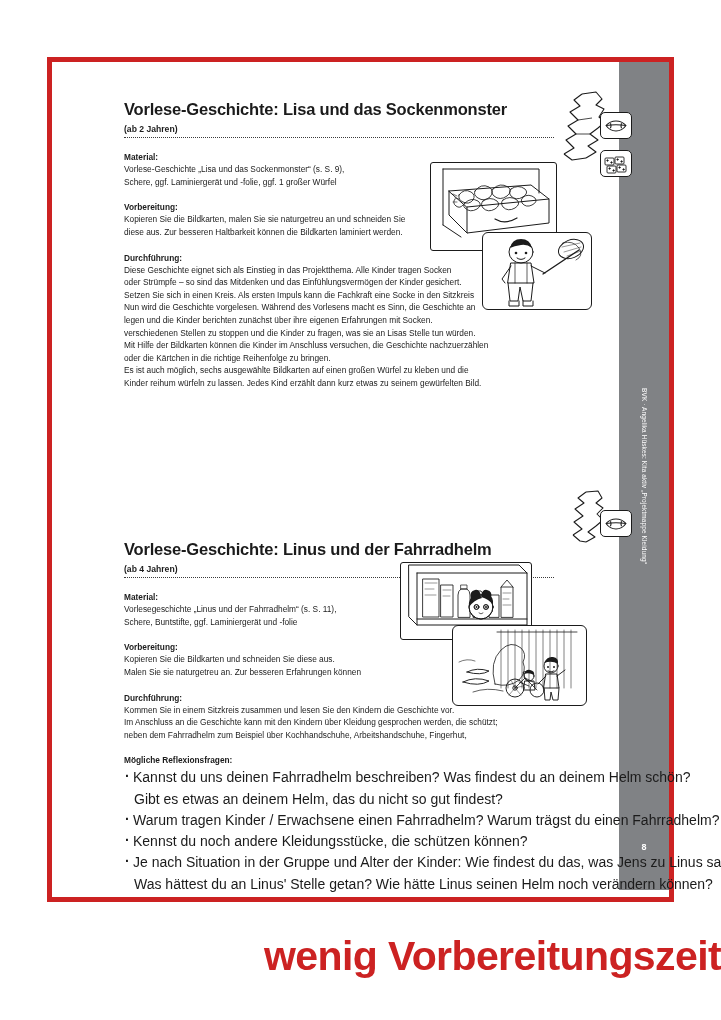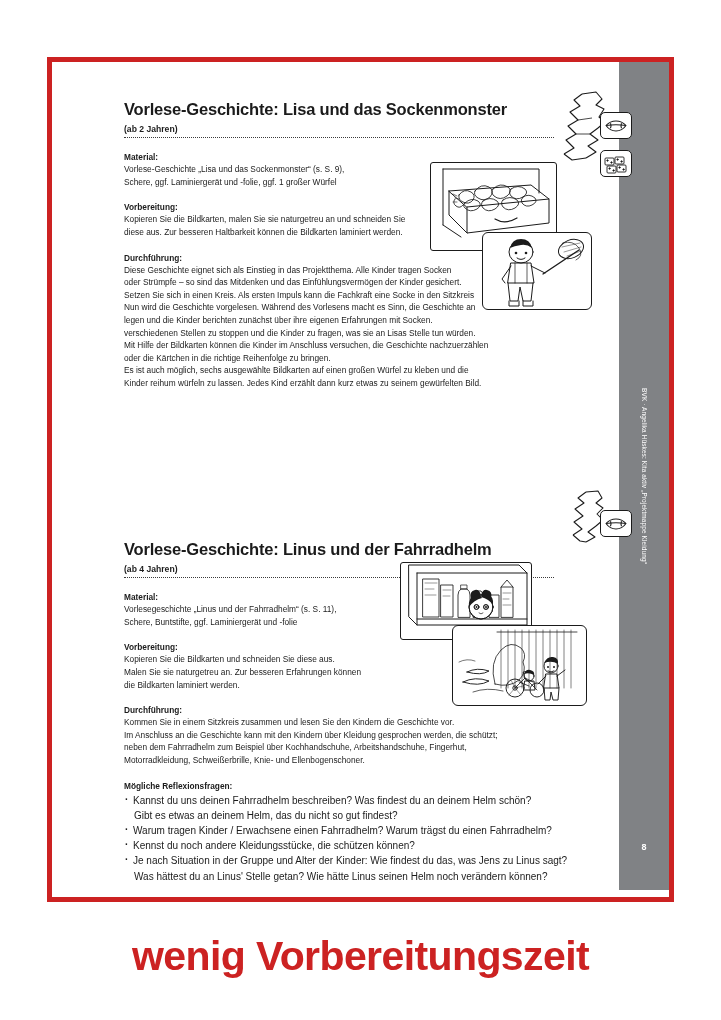--- a/index.html
+++ b/index.html
@@ -104,21 +104,21 @@
     font-size: 8.3px;
     color: #1b1b1b;
     line-height: 1.52;
   }
   .block-body .ln { display: block; white-space: nowrap; }
 
   ul.reflection {
     margin: 2px 0 0 0;
     padding: 0;
     list-style: none;
-    font-size: 10px;
+    font-size: 14px;
     color: #1b1b1b;
     line-height: 1.52;
   }
   ul.reflection li {
     position: relative;
     padding-left: 9px;
     margin-bottom: 0px;
   }
   ul.reflection li::before {
     content: "\00B7";
@@ -157,21 +157,21 @@
   
   .doodle { position: absolute; z-index: 5; }
   .doodle svg { display: block; }
 
   
   #bottom-banner {
     position: absolute;
     left: 0;
     top: 936px;
     width: 721px;
-    text-align: center;
+    text-align: right;
   }
   #banner-text {
     font-size: 41px;
     font-weight: bold;
     color: #cc2222;
     letter-spacing: -0.6px;
     line-height: 1;
   }
 </style>
 </head>
@@ -237,31 +237,29 @@
           <span class="ln">Vorlesegeschichte „Linus und der Fahrradhelm“ (s. S. 11),</span>
           <span class="ln">Schere, Buntstifte, ggf. Laminiergerät und -folie</span>
         </div>
       </div>
 
       <div class="block">
         <div class="block-heading">Vorbereitung:</div>
         <div class="block-body">
           <span class="ln">Kopieren Sie die Bildkarten und schneiden Sie diese aus.</span>
           <span class="ln">Malen Sie sie naturgetreu an. Zur besseren Erfahrungen können</span>
-          <span class="ln">die Bildkarten laminiert werden.</span>
         </div>
       </div>
 
       <div class="block">
         <div class="block-heading">Durchführung:</div>
         <div class="block-body">
           <span class="ln">Kommen Sie in einem Sitzkreis zusammen und lesen Sie den Kindern die Geschichte vor.</span>
           <span class="ln">Im Anschluss an die Geschichte kann mit den Kindern über Kleidung gesprochen werden, die schützt;</span>
           <span class="ln">neben dem Fahrradhelm zum Beispiel über Kochhandschuhe, Arbeitshandschuhe, Fingerhut,</span>
-          <span class="ln">Motorradkleidung, Schweißerbrille, Knie- und Ellenbogenschoner.</span>
         </div>
       </div>
 
       <div class="block">
         <div class="block-heading">Mögliche Reflexionsfragen:</div>
         <ul class="reflection">
           <li>
             <span class="ln">Kannst du uns deinen Fahrradhelm beschreiben? Was findest du an deinem Helm schön?</span>
             <span class="ln cont">Gibt es etwas an deinem Helm, das du nicht so gut findest?</span>
           </li>

